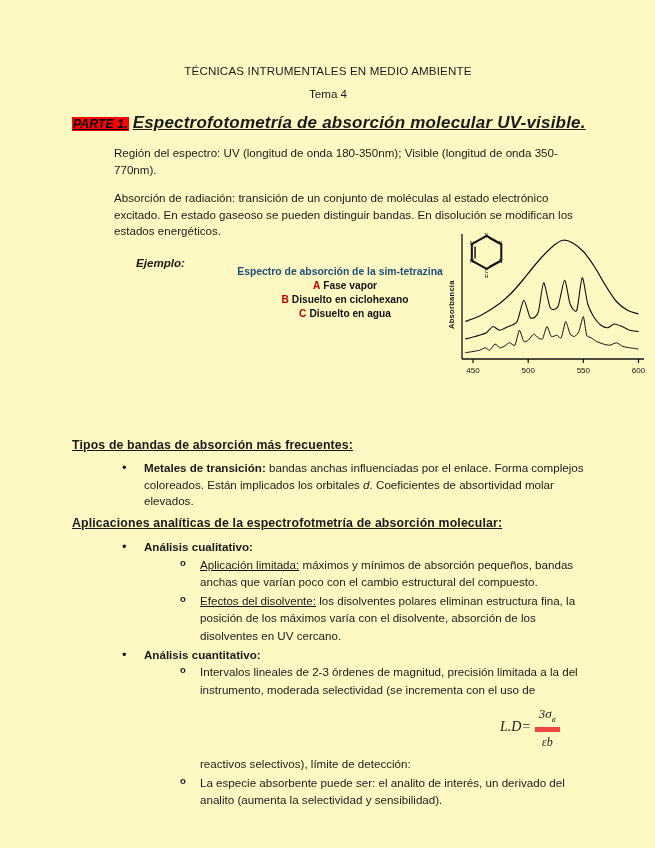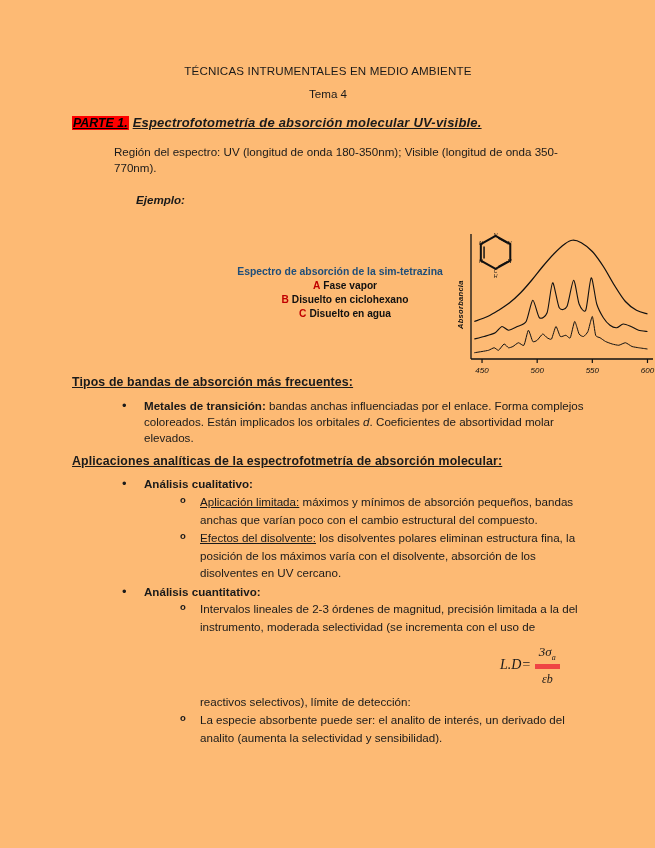--- a/index.html
+++ b/index.html
@@ -13,21 +13,21 @@
     position: relative;
     font-family: "Liberation Sans", sans-serif;
     color: #1a1a1a;
     overflow: hidden;
   }
   .page {
     position: absolute;
     left: 0; top: 0;
     width: 655px;
     height: 848px;
-    background: #fdba74;
+    background: #fef9c3;
     padding: 0;
     box-sizing: border-box;
   }
   .content {
     position: absolute;
     left: 72px;
     top: 64px;
     width: 512px;
   }
 
@@ -56,21 +56,21 @@
     color: #000;
     font-weight: bold;
     font-style: italic;
     font-size: 12.4px;
     text-decoration: underline;
     padding: 0 1px;
   }
   .parte-title {
     font-weight: bold;
     font-style: italic;
-    font-size: 13px;
+    font-size: 17px;
     text-decoration: underline;
     margin-left: 4px;
     letter-spacing: .2px;
   }
 
   .section-head {
     font-weight: bold;
     font-size: 12.3px;
     text-decoration: underline;
     letter-spacing: .15px;
@@ -169,25 +169,24 @@
     padding-left: 10px;
     white-space: nowrap;
   }
   .legend-key {
     color: #c00000;
     font-weight: bold;
     margin-right: 3px;
   }
   .chart-box {
     position: absolute;
-    left: 385px;
+    left: 376px;
     top: 0px;
     width: 199px;
     height: 150px;
-    font-style: italic;
   }
   .ylabel {
     position: absolute;
     left: -1px;
     top: 22px;
     width: 14px;
     height: 110px;
     font-size: 7.5px;
     font-weight: bold;
     color: #111;
@@ -232,20 +231,21 @@
   <div class="content">
 
     <div class="doc-title">TÉCNICAS INTRUMENTALES EN MEDIO AMBIENTE</div>
     <div class="doc-subtitle">Tema 4</div>
 
     <div class="parte-line">
       <span class="parte-tag">PARTE 1.</span><span class="parte-title">Espectrofotometría de absorción molecular UV-visible.</span>
     </div>
 
     <p class="para">Región del espectro: UV (longitud de onda 180-350nm); Visible (longitud de onda 350-770nm).</p>
+    <p class="para">Absorción de radiación: transición de un conjunto de moléculas al estado electrónico excitado. En estado gaseoso se pueden distinguir bandas. En disolución se modifican los estados energéticos.</p>
     <div class="ejemplo">Ejemplo:</div>
 
     <div class="figure-wrap">
 
       <div class="legend">
         <div class="legend-title">Espectro de absorción de la sim-tetrazina</div>
         <div class="legend-row">
           <span class="legend-key">A</span><span>Fase vapor</span>
         </div>
         <div class="legend-row">

